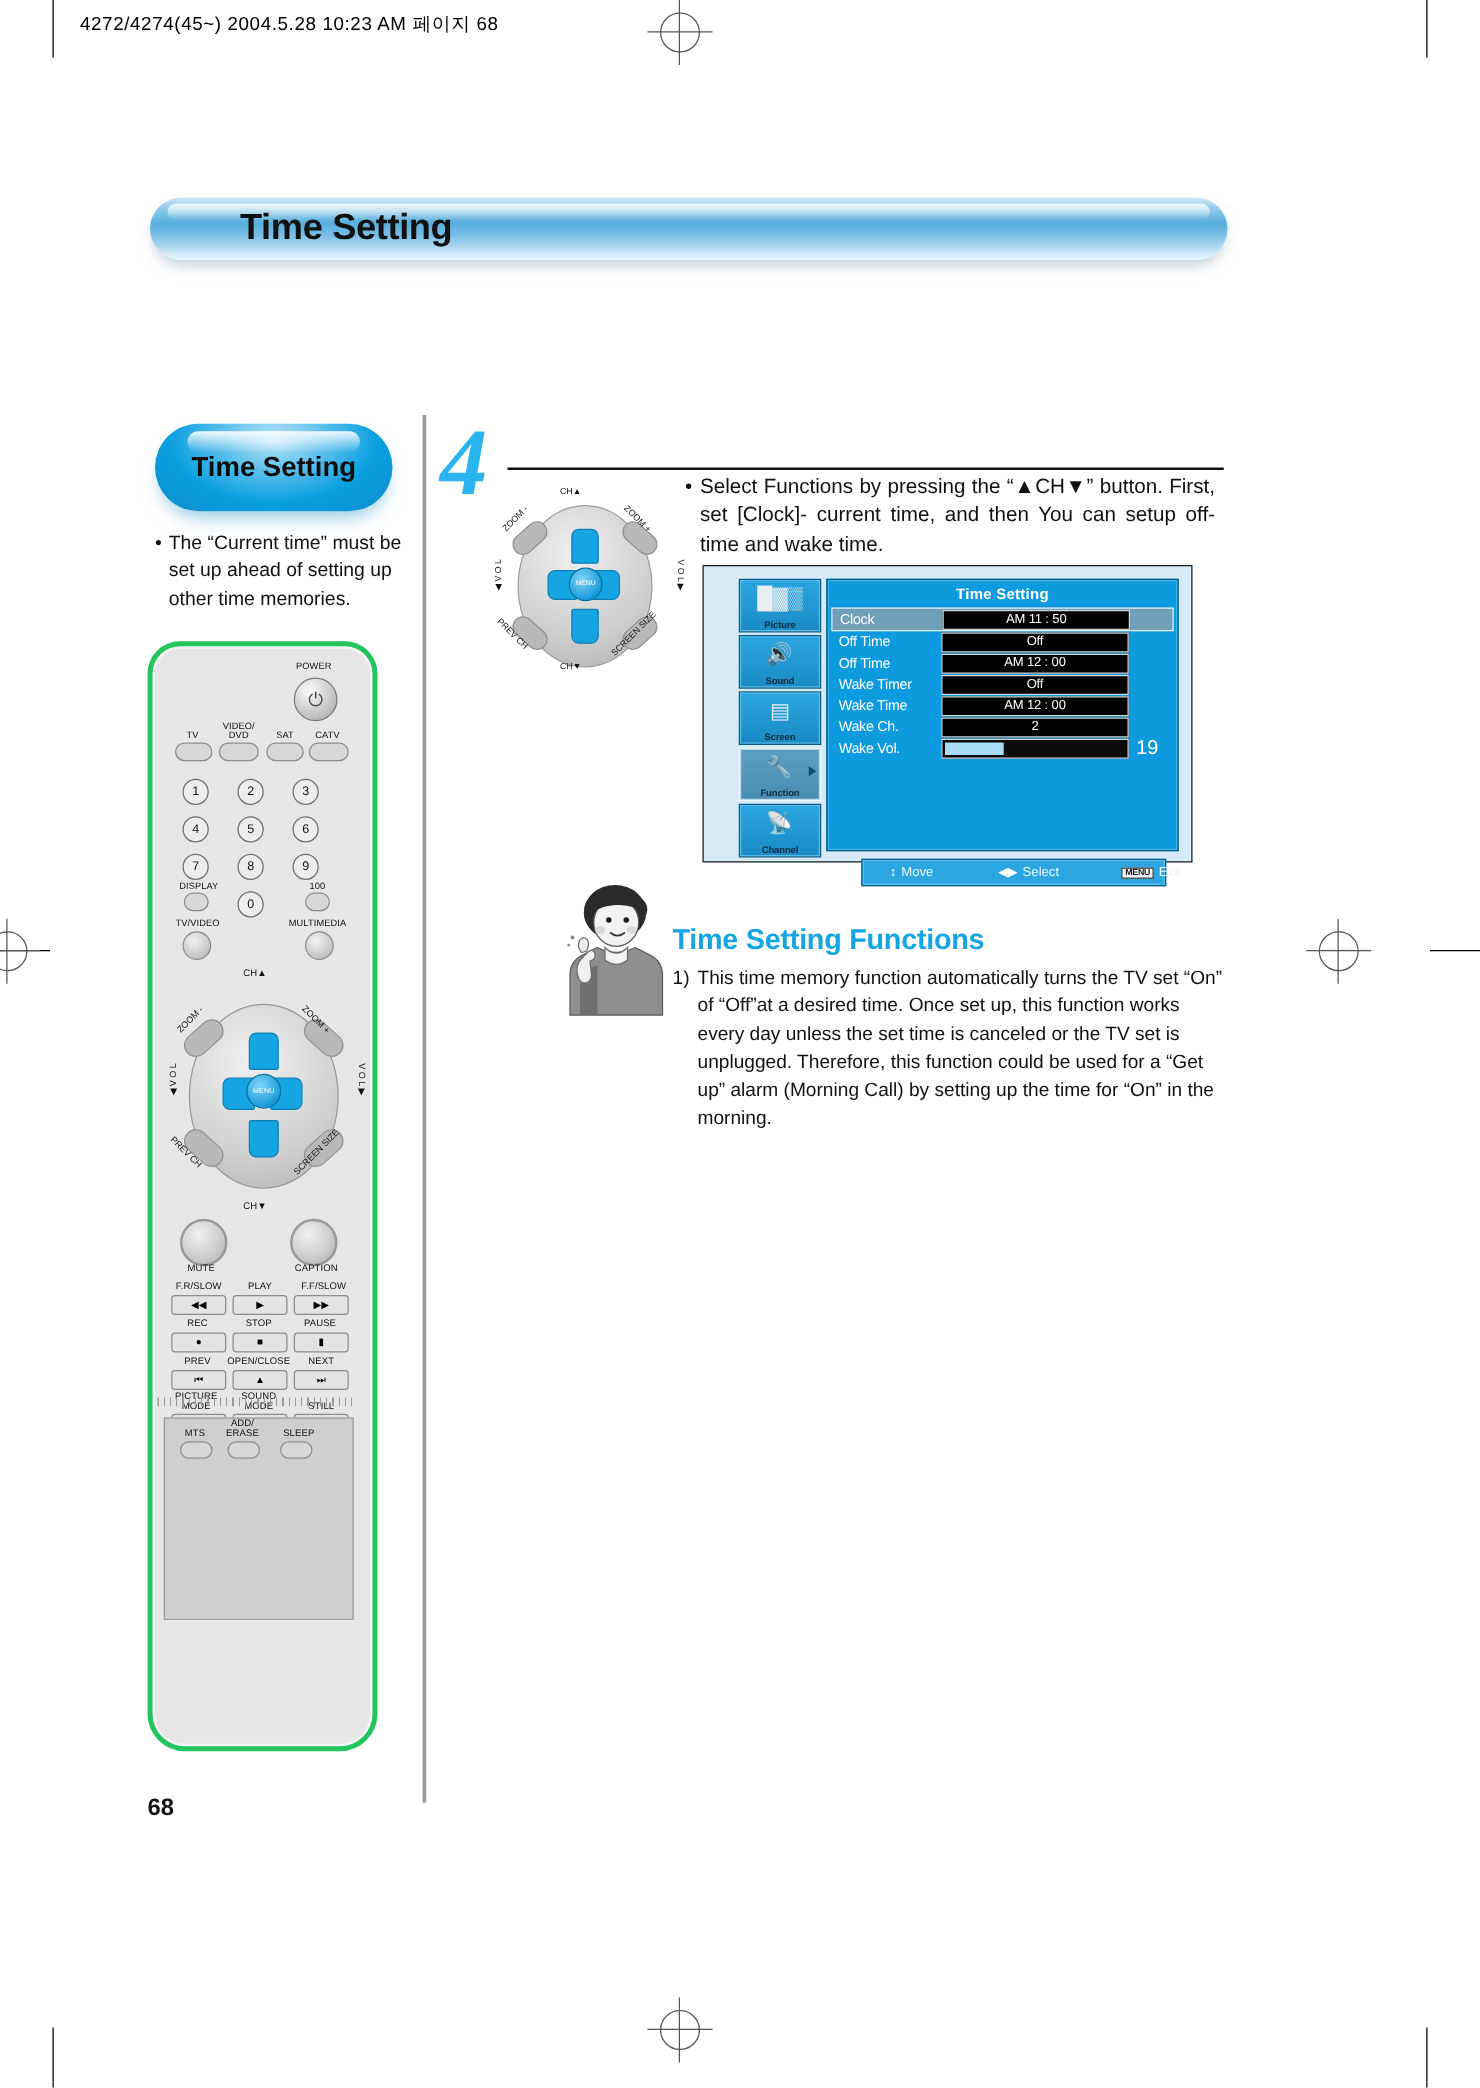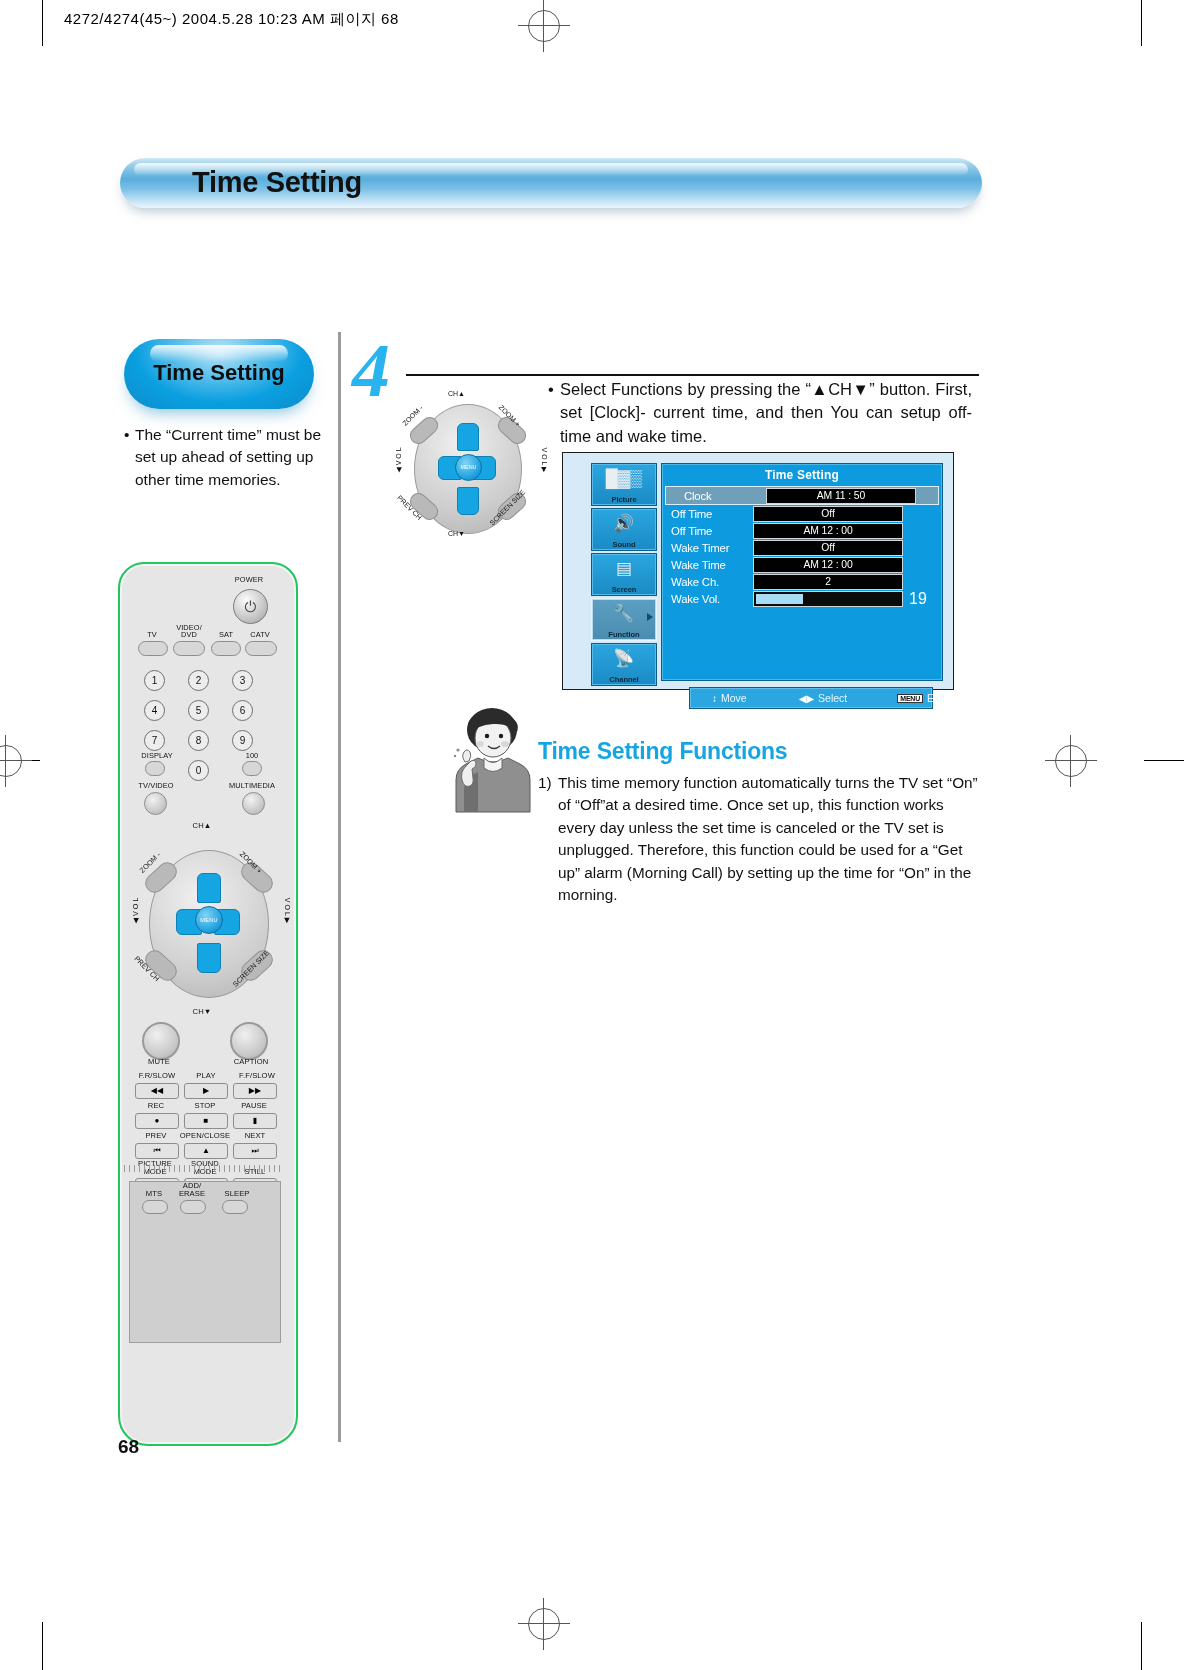--- a/index.html
+++ b/index.html
@@ -64,22 +64,22 @@
   }
   .side-note{
     position:absolute;left:124px;top:424px;width:210px;
     font-size:15.5px;line-height:1.45;color:#111;
   }
   .side-note .bullet{position:absolute;left:0;top:0;}
   .side-note .txt{display:block;padding-left:11px;}
 
   
   .remote{
-    position:absolute;left:118px;top:562px;width:176px;height:880px;
-    border:2px solid #22c55e;border-radius:26px 26px 30px 30px;
+    position:absolute;left:118px;top:513px;width:176px;height:880px;
+    border:4px solid #22c55e;border-radius:26px 26px 30px 30px;
     background:#e6e6e6;
     box-shadow:inset 0 0 0 2px #f4f4f4;
   }
   .rm-lbl{position:absolute;font-size:7.4px;text-align:center;letter-spacing:.1px;color:#111;line-height:1.05;}
   .rm-lbl.b{font-size:7.6px;}
   .rm-btn{position:absolute;background:#d7d7d7;border:1px solid #8d8d8d;}
   .rm-oval{border-radius:9px;}
   .rm-circ{border-radius:50%;background:radial-gradient(circle at 38% 32%,#f2f2f2,#c2c2c2 72%,#a0a0a0);}
   .rm-rect{border-radius:3px;background:#e3e3e3;}
   .power-btn{
@@ -204,21 +204,21 @@
   .panel{
     position:absolute;left:70px;top:0;right:0;bottom:0;
     background:#0e9ade;border:1px solid #0a5d87;box-shadow:inset 0 0 0 1px #49b6e8;
   }
   .panel-title{
     position:absolute;left:0;right:0;top:4px;text-align:center;
     font-size:12px;font-weight:bold;color:#ffffff;letter-spacing:.2px;
   }
   .rows{position:absolute;left:5px;right:5px;top:22px;}
   .row{position:relative;height:17px;margin-bottom:0;display:flex;align-items:center;}
-  .row.sel{background:#6f9fb9;border:1px solid #dceefa;margin-left:-2px;margin-right:-2px;padding-left:14px;}
+  .row.sel{background:#6f9fb9;border:1px solid #dceefa;margin-left:-2px;margin-right:-2px;padding-left:2px;}
   .row .lab{
     width:82px;flex:0 0 82px;font-size:11.4px;color:#fff;letter-spacing:-.2px;padding-left:4px;
   }
   .row .val{
     flex:0 0 148px;height:14px;background:#000;border:1px solid #cfd6da;
     font-size:10.4px;color:#fff;text-align:center;line-height:14px;letter-spacing:-.1px;
   }
   .row .bar{
     flex:0 0 148px;height:14px;background:#0b0b0b;border:1px solid #cfd6da;position:relative;
   }

